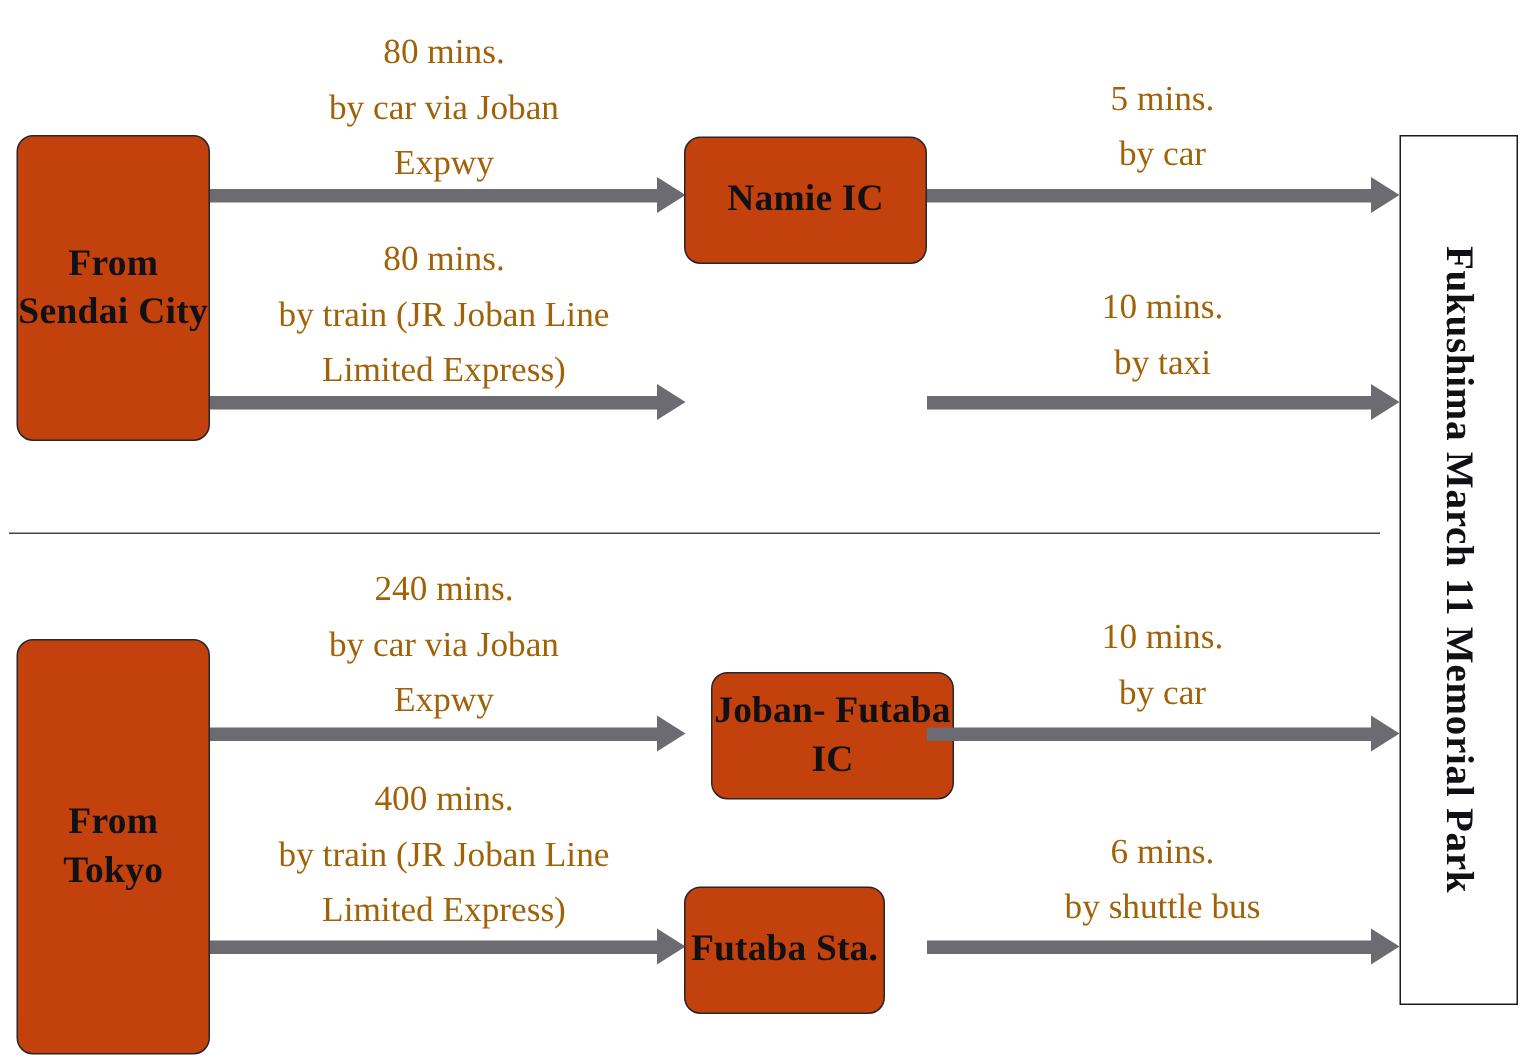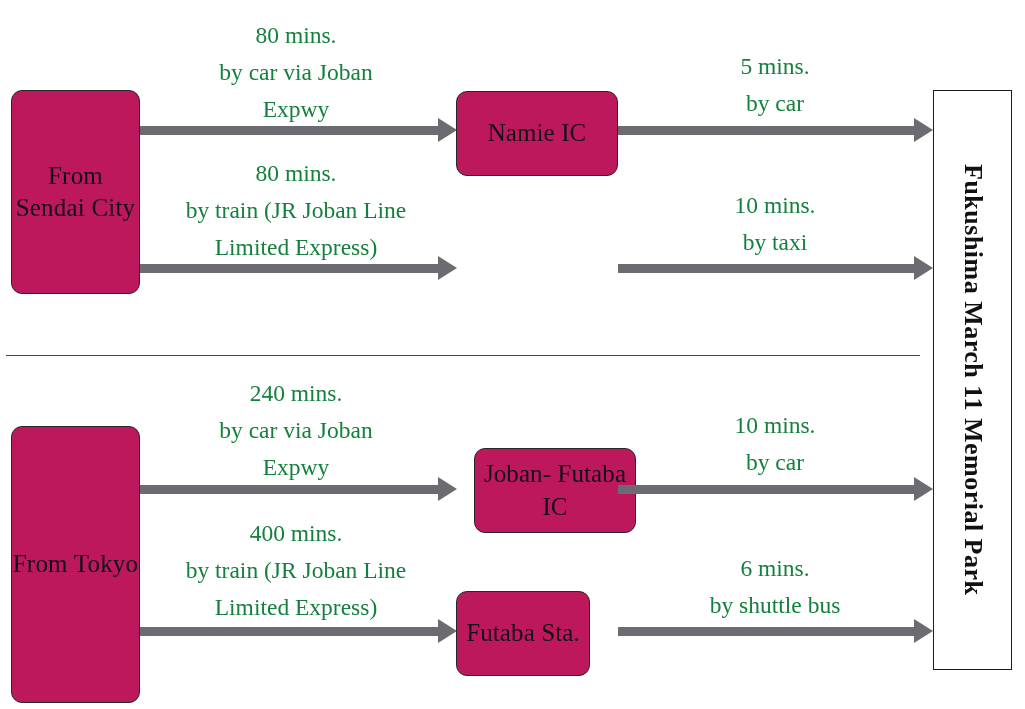--- a/index.html
+++ b/index.html
@@ -19,26 +19,26 @@
     background: #ffffff;
     overflow: hidden;
   }
 
   
   .node-box {
     position: absolute;
     box-sizing: border-box;
     border: 1.6px solid #26262b;
     border-radius: 11px;
-    background: #be185d;
+    background: #c2410c;
     display: flex;
     align-items: center;
     justify-content: center;
     text-align: center;
-    font-weight: normal;
+    font-weight: bold;
     color: #111115;
     line-height: 1.3;
   }
 
   .origin-box {
     font-size: 25px;
     letter-spacing: 0.2px;
   }
 
   .mid-box {
@@ -89,21 +89,21 @@
     border-bottom: 12px solid transparent;
     border-left: 19px solid #6b6b71;
   }
 
   
   .caption {
     position: absolute;
     text-align: center;
     font-size: 23.5px;
     line-height: 37px;
-    color: #15803d;
+    color: #a16207;
     font-weight: normal;
     white-space: pre-line;
   }
 
   
   .divider {
     position: absolute;
     height: 0;
     border-top: 1.4px solid #44444a;
   }

